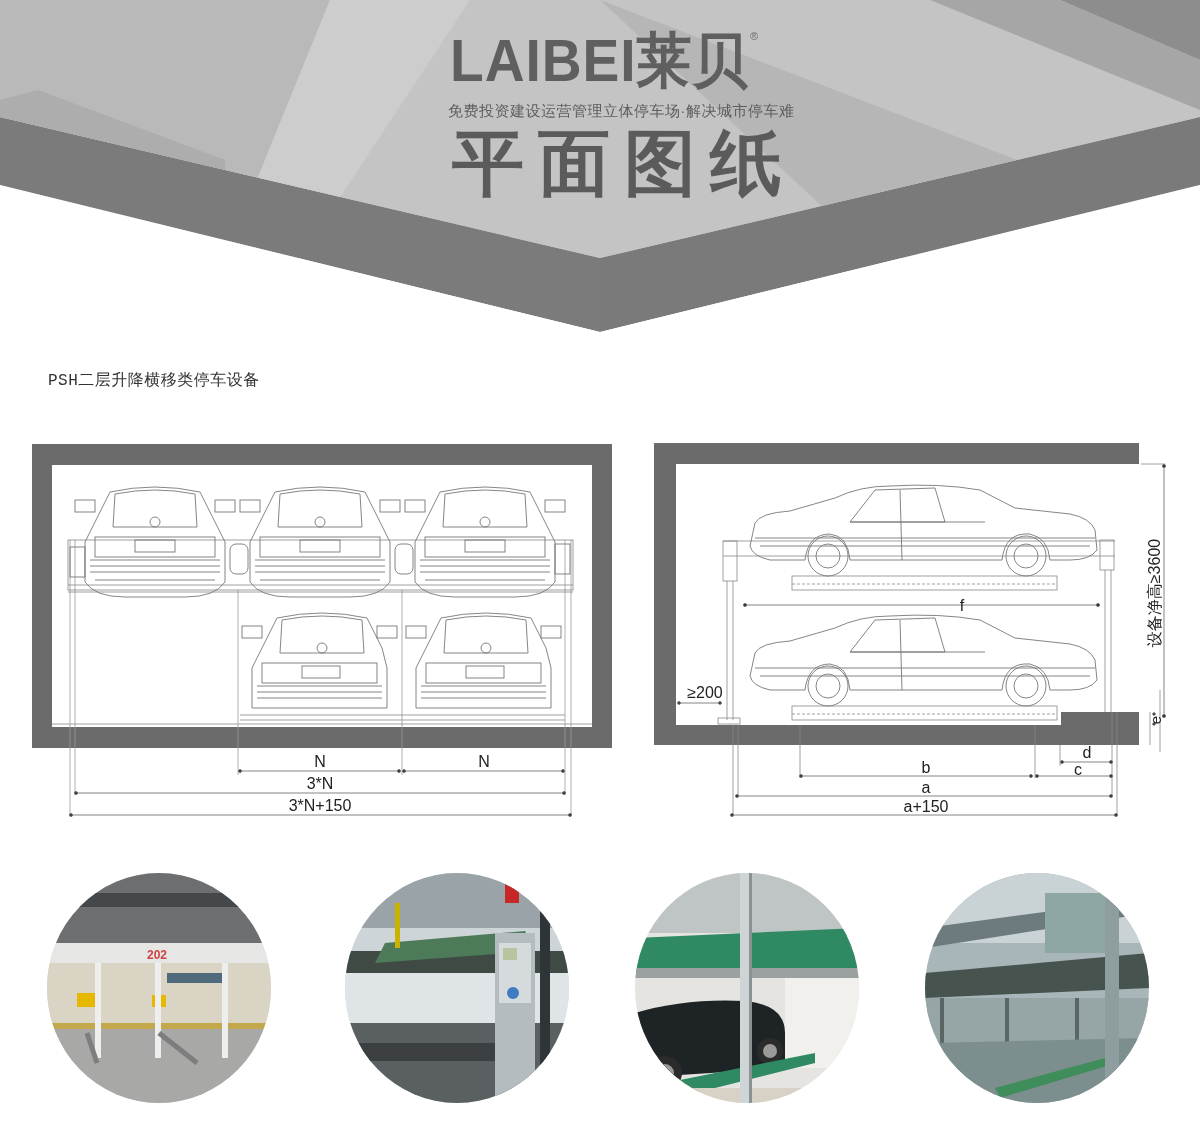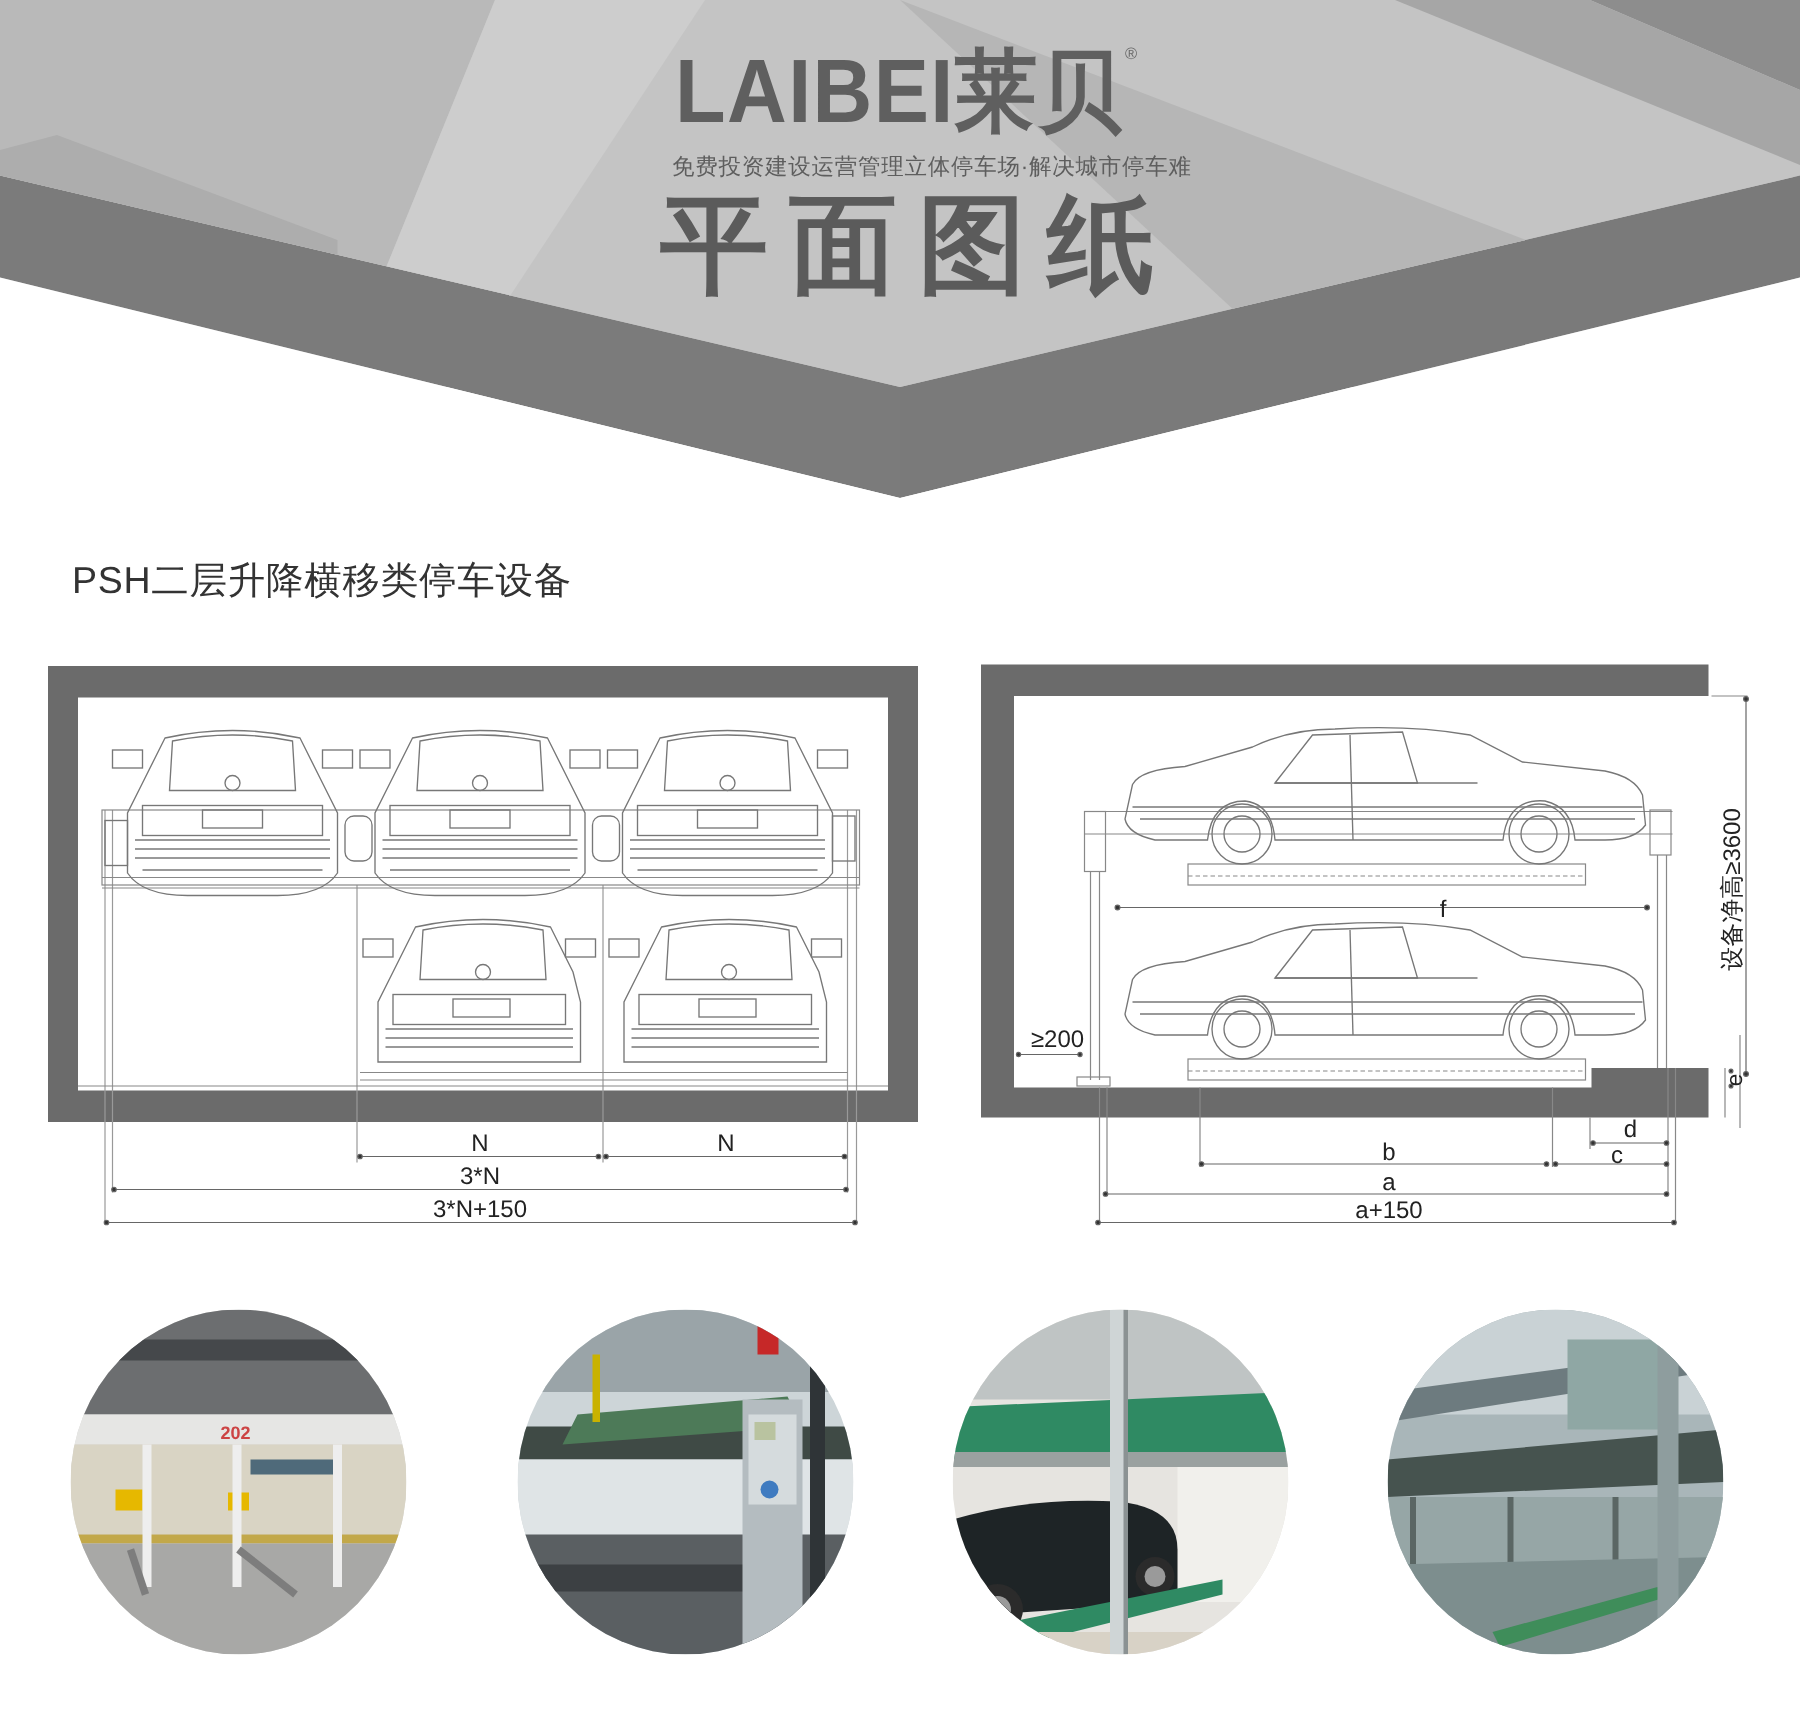--- a/index.html
+++ b/index.html
@@ -3,22 +3,22 @@
 <meta charset="utf-8">
 <style>
   html, body { margin: 0; padding: 0; background: #ffffff; }
   body { width: 1200px; height: 1143px; position: relative; overflow: hidden; font-family: "Liberation Sans", "DejaVu Sans", sans-serif; }
   .abs { position: absolute; }
   #banner { left: 0; top: 0; width: 1200px; height: 340px; }
   .brand { left: 440px; top: 26px; width: 320px; text-align: center; color: #5f5f5f; }
   .brand-name { position: absolute; left: 10px; top: 0; font-size: 60px; font-weight: bold; letter-spacing: 1px; font-family: "Liberation Sans", "DejaVu Sans", sans-serif; transform: scaleX(0.92); transform-origin: left top; white-space: nowrap; line-height: 70px; }
   .brand-reg { position: absolute; left: 310px; top: 4px; font-size: 11px; color: #6a6a6a; }
   .slogan { left: 448px; top: 102px; width: 300px; font-size: 15px; color: #5e5e5e; letter-spacing: 0.5px; white-space: nowrap; font-weight: normal; }
-  .page-title { left: 440px; top: 118px; width: 340px; font-size: 72px; font-weight: bold; color: #5b5b5b; letter-spacing: 14px; white-space: nowrap; line-height: 90px; font-family: "DejaVu Sans", sans-serif; }
-  .section-title { left: 48px; top: 370px; font-size: 25px; color: #333; white-space: nowrap; letter-spacing: 0.5px; }
+  .page-title { left: 452px; top: 118px; width: 340px; font-size: 72px; font-weight: bold; color: #5b5b5b; letter-spacing: 14px; white-space: nowrap; line-height: 90px; font-family: "DejaVu Sans", sans-serif; }
+  .section-title { left: 48px; top: 370px; font-size: 16px; color: #333; white-space: nowrap; letter-spacing: 0.5px; font-family: Liberation Mono, monospace; }
   .diagram { }
   .dim-label { font-family: "Liberation Sans", "DejaVu Sans", sans-serif; fill: #222; }
   .photo { position: absolute; border-radius: 50%; overflow: hidden; font-weight: bold; }
 </style>
 </head>
 <body>
 
 <svg id="banner" class="abs" viewBox="0 0 1200 340" width="1200" height="340">
 
   <polygon points="0,0 1200,0 1200,255 600,258 0,258" fill="#c2c2c2"></polygon>

